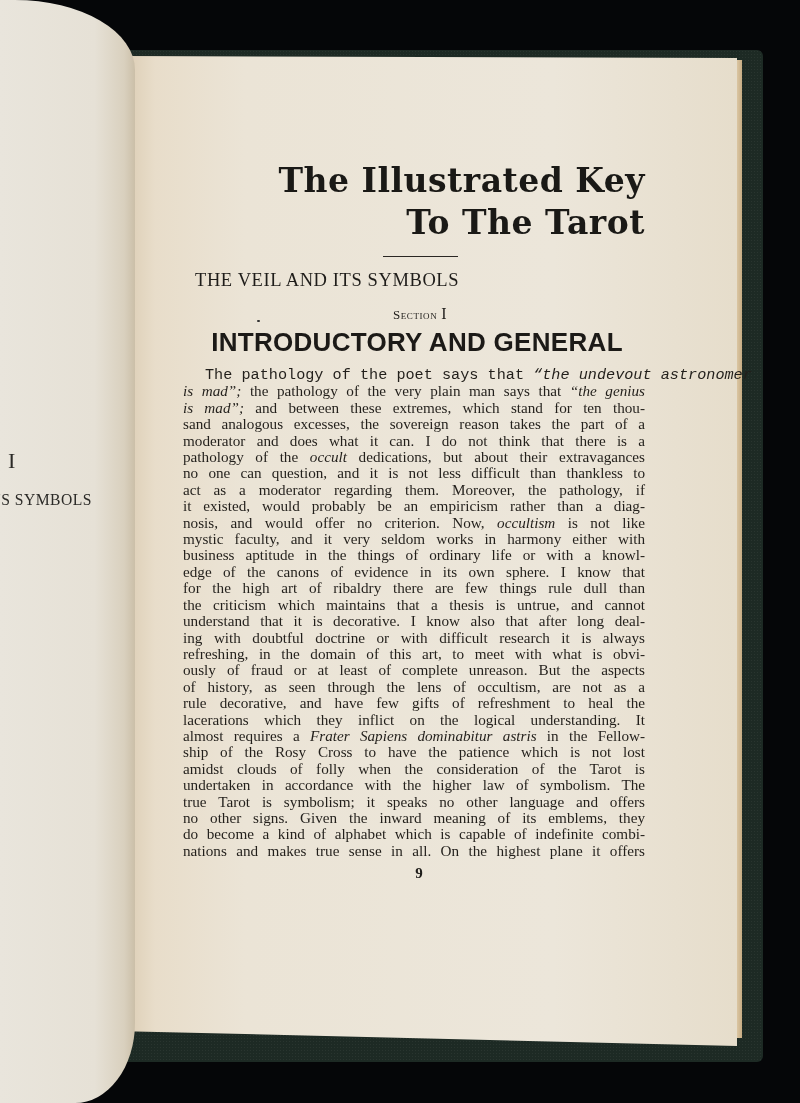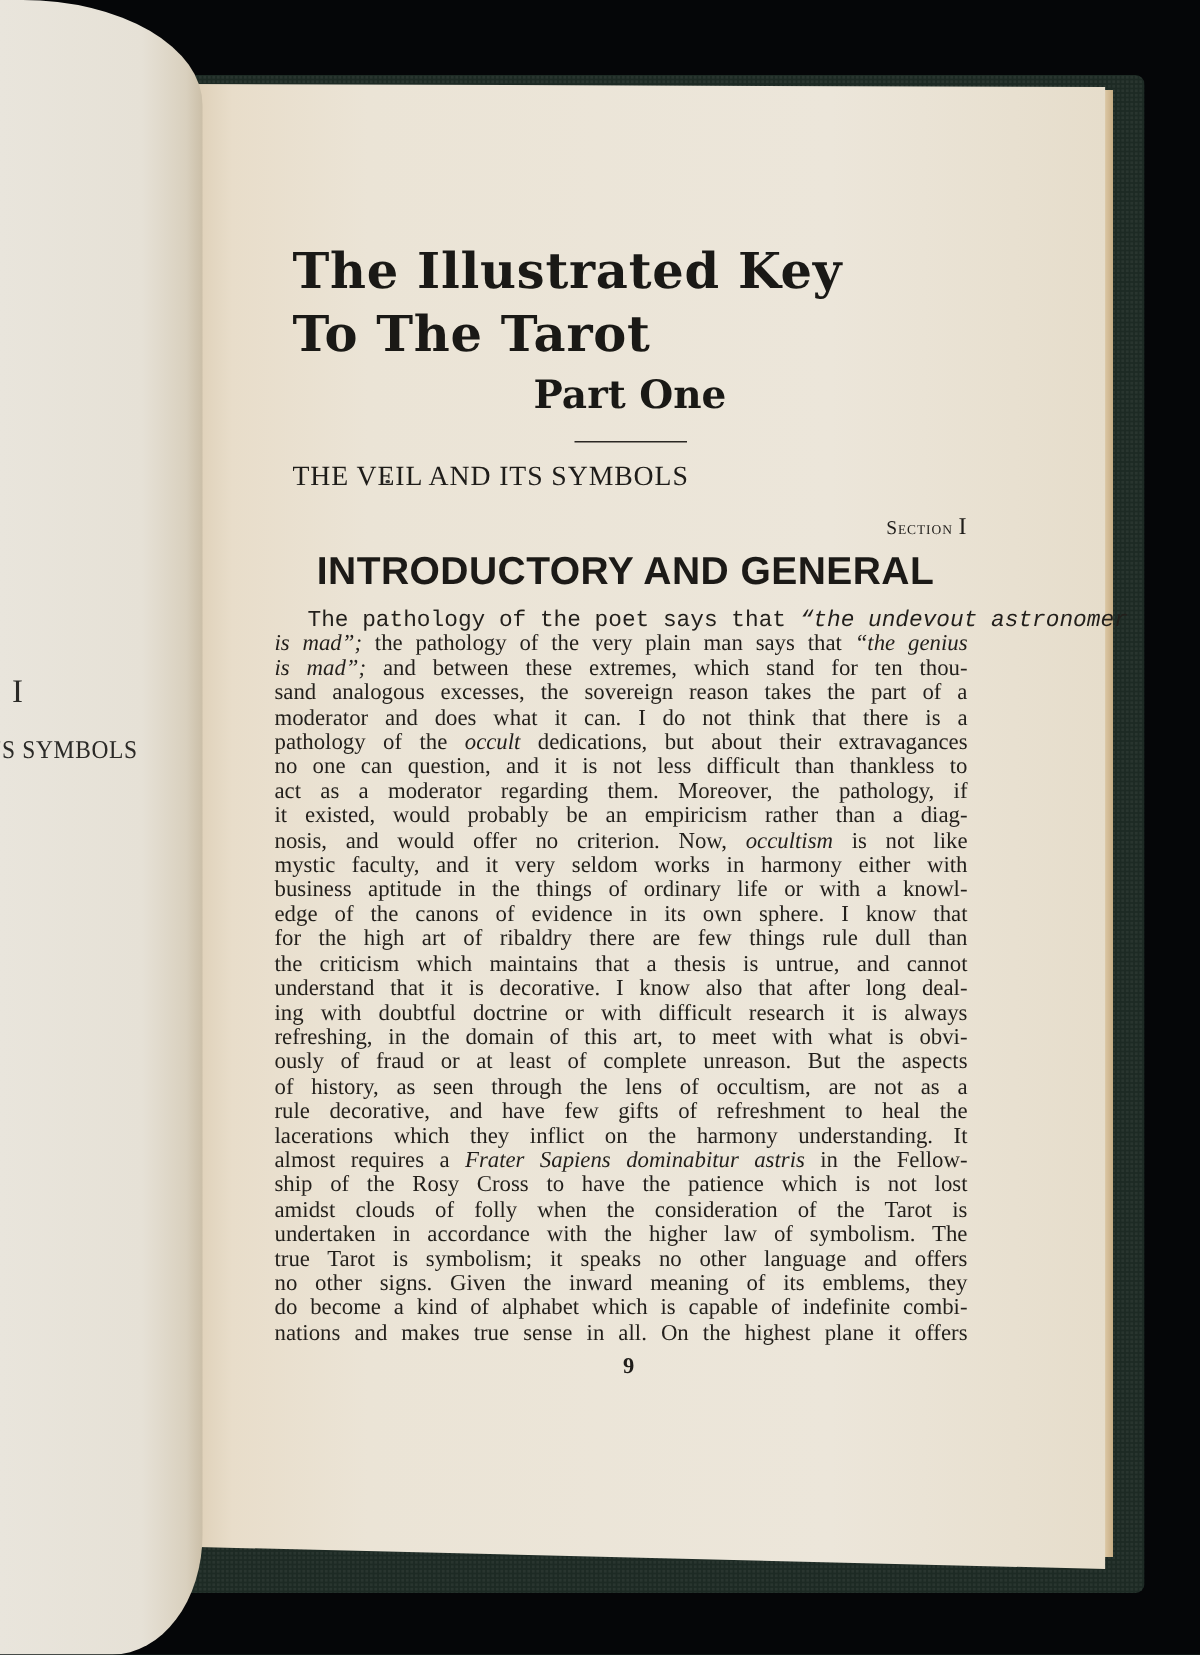--- a/index.html
+++ b/index.html
@@ -42,21 +42,21 @@
     }
     .left-numeral { left: 8px; top: 448px; font-size: 22px; }
     .left-heading { left: -2px; top: 490px; font-size: 17px; letter-spacing: 0.5px; transform: scaleX(0.92); transform-origin: left; }
 
     
     .content {
       position: absolute; left: 183px; top: 160px; width: 462px;
       color: #1f1d1a;
     }
     .bl-title {
-      text-align: left;
+      text-align: right;
       font-family: "DejaVu Serif", serif;
       font-weight: bold;
       font-size: 33px; line-height: 42px;
       letter-spacing: 0.5px;
       color: #1a1916;
       margin-left: 12px;
     }
     .bl-part {
       text-align: center;
       font-family: "DejaVu Serif", serif;
@@ -66,21 +66,21 @@
     }
     .rule {
       width: 75px; height: 1px; background: #2a2723;
       margin: 12px auto 0 auto; position: relative; left: 6px;
     }
     .veil {
       text-align: left; font-size: 18.5px; letter-spacing: 0.6px;
       margin-top: 13px; margin-left: 12px;
     }
     .section {
-      text-align: right; font-size: 13px; letter-spacing: 0.6px;
+      text-align: center; font-size: 13px; letter-spacing: 0.6px;
       margin-top: 14px; margin-left: 12px;
       font-variant: small-caps;
     }
     .section .big { font-size: 16px; }
     .chapter {
       text-align: center; font-family: "Liberation Sans", sans-serif;
       font-weight: bold; font-size: 26px; letter-spacing: 0.3px;
       margin-top: 4px; margin-left: 6px;
       color: #1c1a17;
     }
@@ -112,21 +112,20 @@
     <div class="left-text left-heading">'S SYMBOLS</div>
   </div>
 
   <div class="dot-mark"></div>
 
   <div class="content">
     <div class="bl-title">
       <div>The Illustrated Key</div>
       <div>To The Tarot</div>
     </div>
-    <div class="bl-part">Part One</div>
     <div class="rule"></div>
     <div class="veil">THE VEIL AND ITS SYMBOLS</div>
     <div class="section">
       <span>Section</span>
       <span class="big">I</span>
     </div>
     <div class="chapter">INTRODUCTORY AND GENERAL</div>
     <div class="body-text" id="body-text">
         <span class="line indent">The pathology of the poet says that <i>“the undevout astronomer</i></span>
         <span class="line"><i>is mad”;</i> the pathology of the very plain man says that <i>“the genius</i></span>
@@ -142,21 +141,21 @@
         <span class="line">business aptitude in the things of ordinary life or with a knowl-</span>
         <span class="line">edge of the canons of evidence in its own sphere.  I know that</span>
         <span class="line">for the high art of ribaldry there are few things rule dull than</span>
         <span class="line">the criticism which maintains that a thesis is untrue, and cannot</span>
         <span class="line">understand that it is decorative.  I know also that after long deal-</span>
         <span class="line">ing with doubtful doctrine or with difficult research it is always</span>
         <span class="line">refreshing, in the domain of this art, to meet with what is obvi-</span>
         <span class="line">ously of fraud or at least of complete unreason.  But the aspects</span>
         <span class="line">of history, as seen through the lens of occultism, are not as a</span>
         <span class="line">rule decorative, and have few gifts of refreshment to heal the</span>
-        <span class="line">lacerations which they inflict on the harmony understanding.  It</span>
+        <span class="line">lacerations which they inflict on the logical understanding.  It</span>
         <span class="line">almost requires a <i>Frater Sapiens dominabitur astris</i> in the Fellow-</span>
         <span class="line">ship of the Rosy Cross to have the patience which is not lost</span>
         <span class="line">amidst clouds of folly when the consideration of the Tarot is</span>
         <span class="line">undertaken in accordance with the higher law of symbolism.  The</span>
         <span class="line">true Tarot is symbolism; it speaks no other language and offers</span>
         <span class="line">no other signs.  Given the inward meaning of its emblems, they</span>
         <span class="line">do become a kind of alphabet which is capable of indefinite combi-</span>
         <span class="line">nations and makes true sense in all.  On the highest plane it offers</span>
       </div>
     <div class="page-number">9</div>

